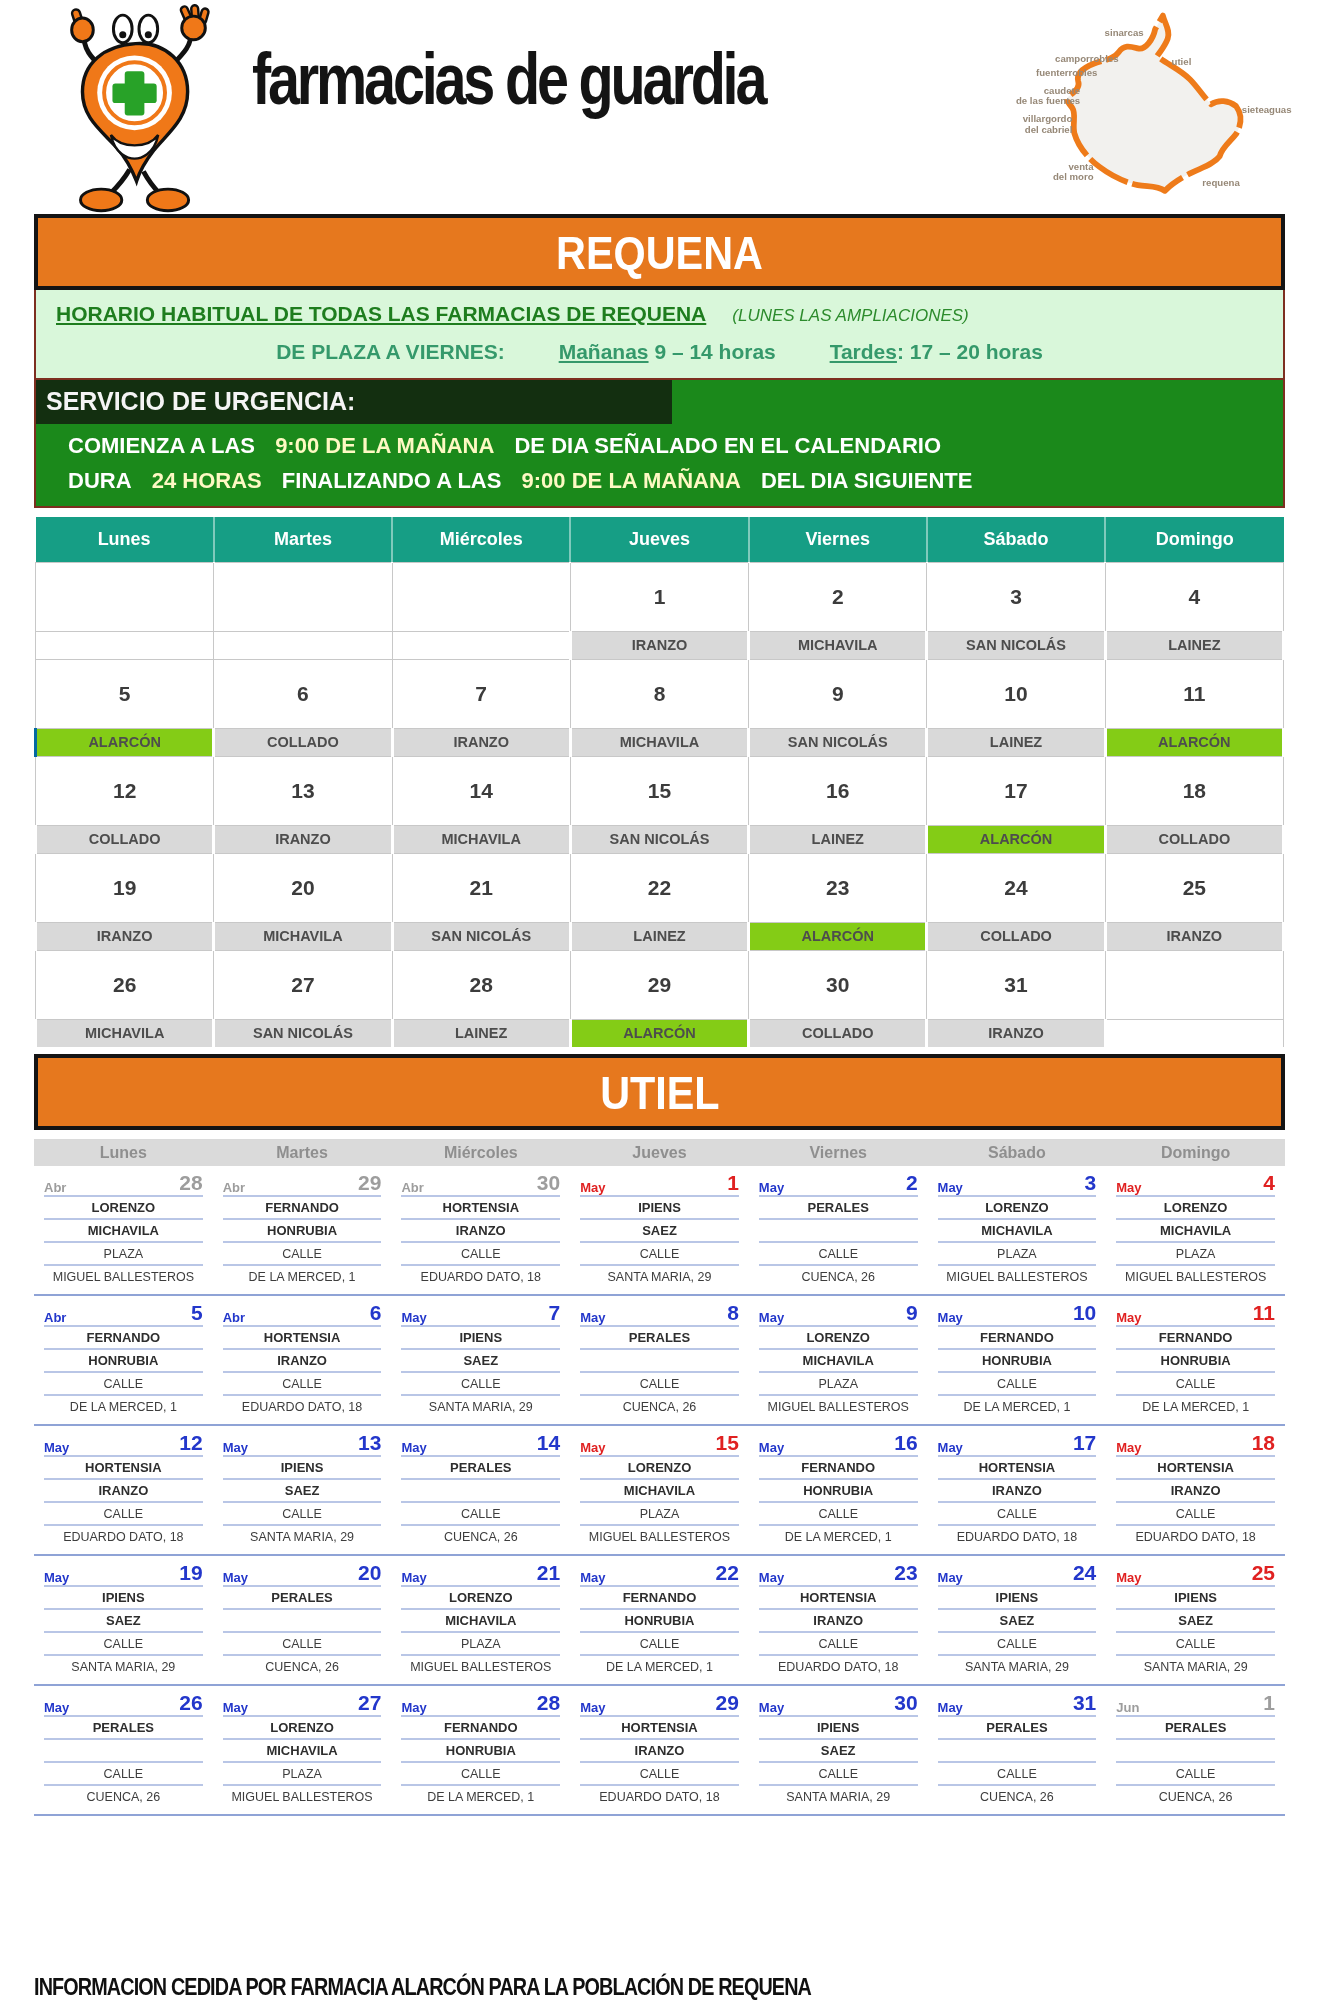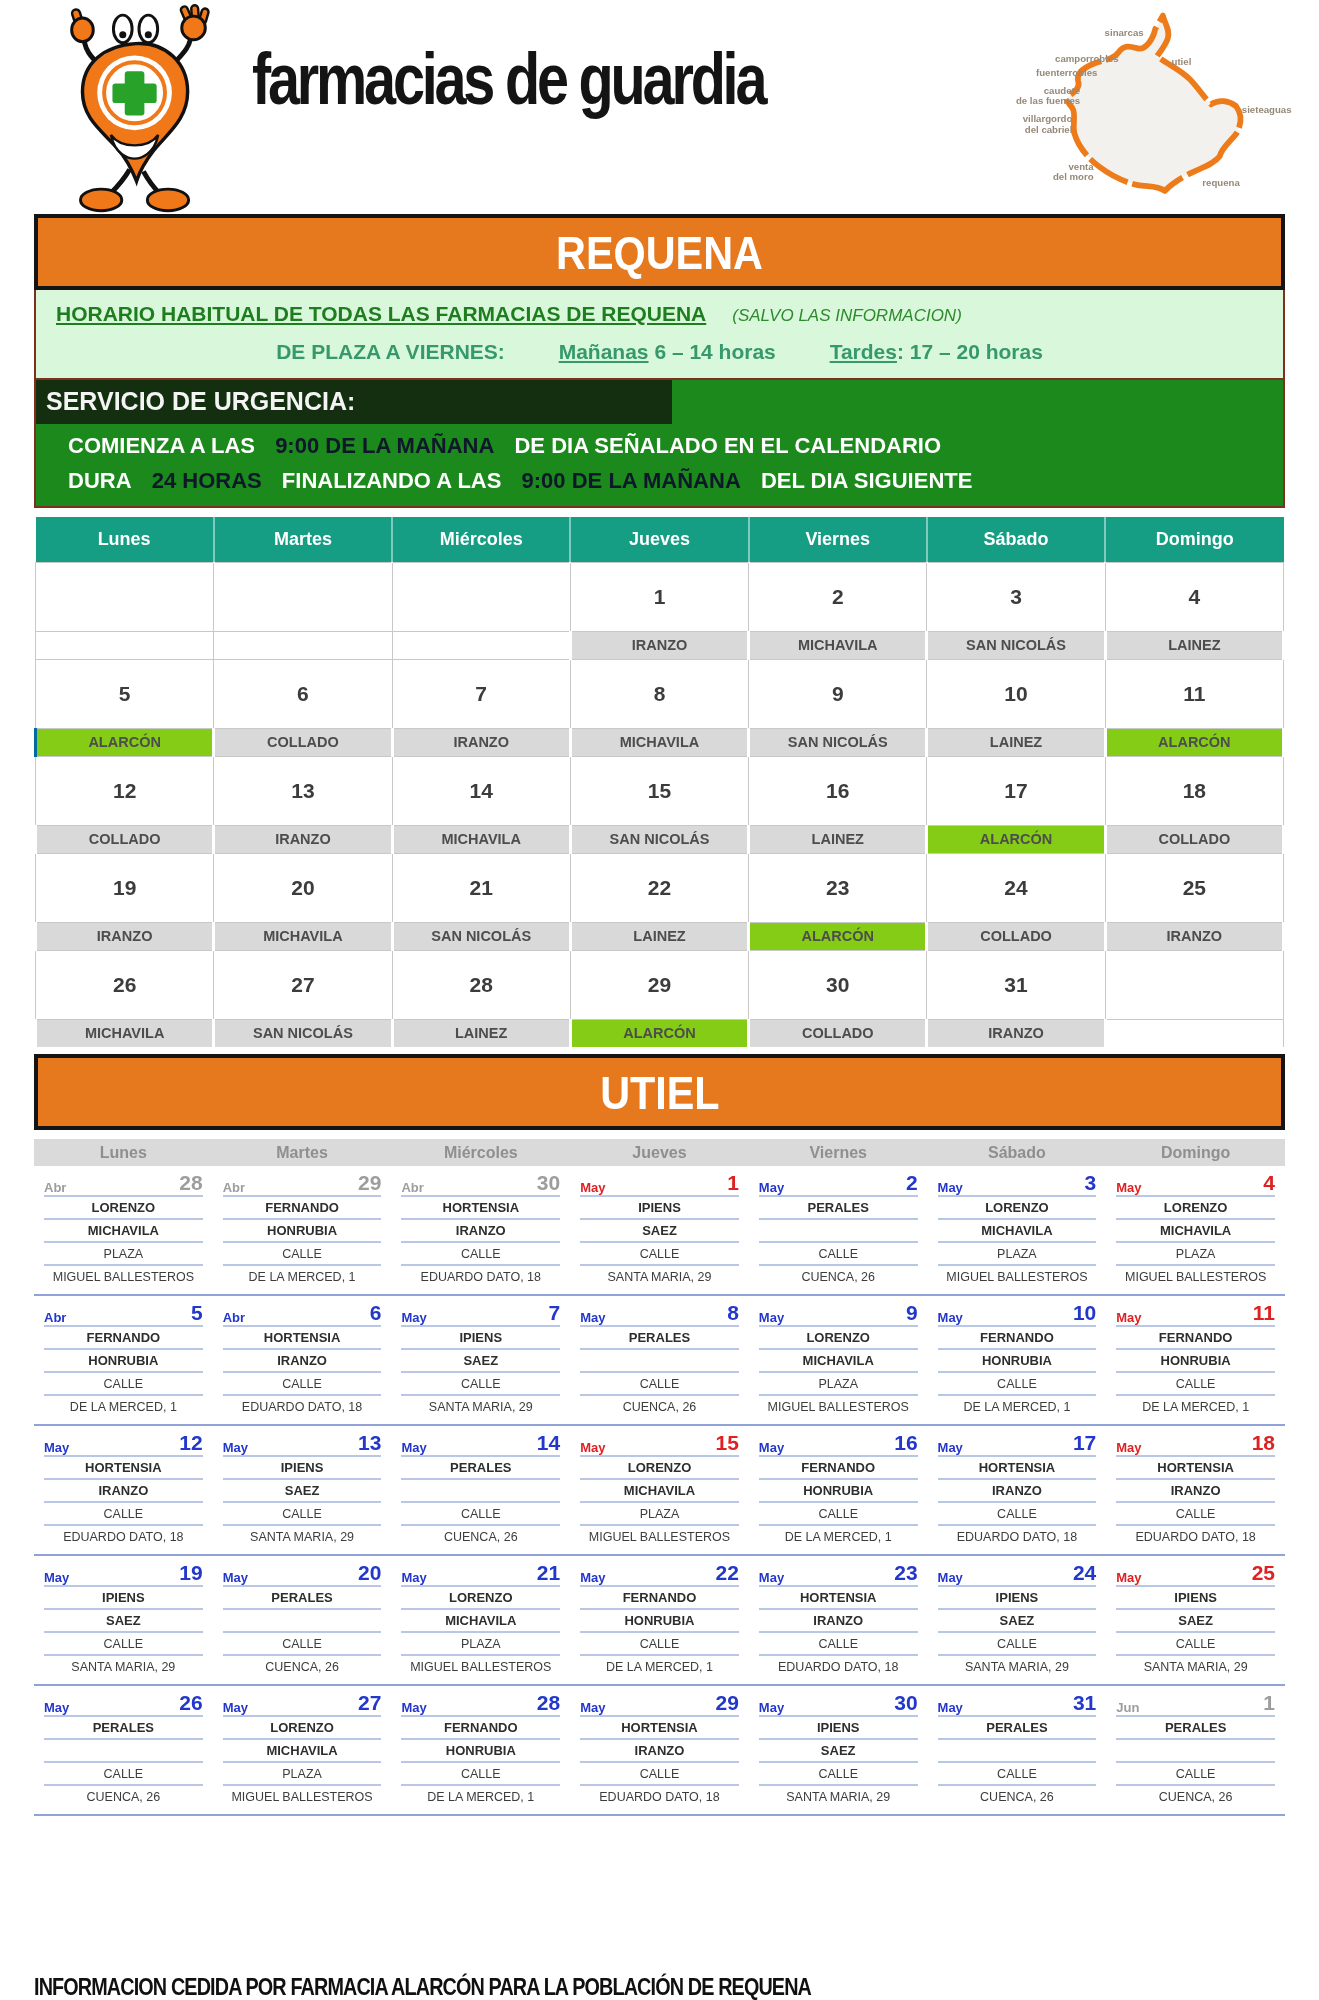--- a/index.html
+++ b/index.html
@@ -45,21 +45,21 @@
 
   
   .urgencia {
     background:#1b891b; border:2px solid #7d2f20; padding-bottom:12px;
   }
   .urgencia-label {
     display:block; width:636px; background:#132f10; color:#f4f4f4;
     font-weight:bold; font-size:25px; padding:7px 10px 8px 10px;
   }
   .urg-line { color:#fff; font-weight:bold; font-size:22px; padding:9px 0 0 32px; }
-  .urg-line .yellow { color:#0f172a; }
+  .urg-line .yellow { color:#fef9c3; }
   .urg-line span { margin-right:14px; }
 
   
   .r-cal { width:100%; border-collapse:collapse; margin-top:9px; table-layout:fixed; }
   .r-cal th {
     background:#169e85; color:#fff; font-size:18px; font-weight:bold;
     height:45px; border-right:2px solid rgba(255,255,255,.45);
   }
   .r-cal th:last-child { border-right:none; }
   td.r-day {
@@ -172,26 +172,26 @@
 
   <div class="content">
 
     <div class="banner">
       <span class="banner-text">REQUENA</span>
     </div>
 
     <div class="horario">
       <div class="horario-line1">
         <span class="horario-title">HORARIO HABITUAL DE TODAS LAS FARMACIAS DE REQUENA</span>
-        <span class="horario-note">(SALVO LAS INFORMACION)</span>
+        <span class="horario-note">(LUNES LAS AMPLIACIONES)</span>
       </div>
       <div class="horario-line2">
         <span>DE PLAZA A VIERNES:</span>
         <span class="sp u">Mañanas</span>
-        <span>6 – 14 horas</span>
+        <span>9 – 14 horas</span>
         <span class="sp u">Tardes</span><span>: 17 – 20 horas</span>
       </div>
     </div>
 
     <div class="urgencia">
       <span class="urgencia-label">SERVICIO DE URGENCIA:</span>
       <div class="urg-line">
         <span>COMIENZA A LAS</span>
         <span class="yellow">9:00  DE LA MAÑANA</span>
         <span>DE DIA SEÑALADO EN EL CALENDARIO</span>

